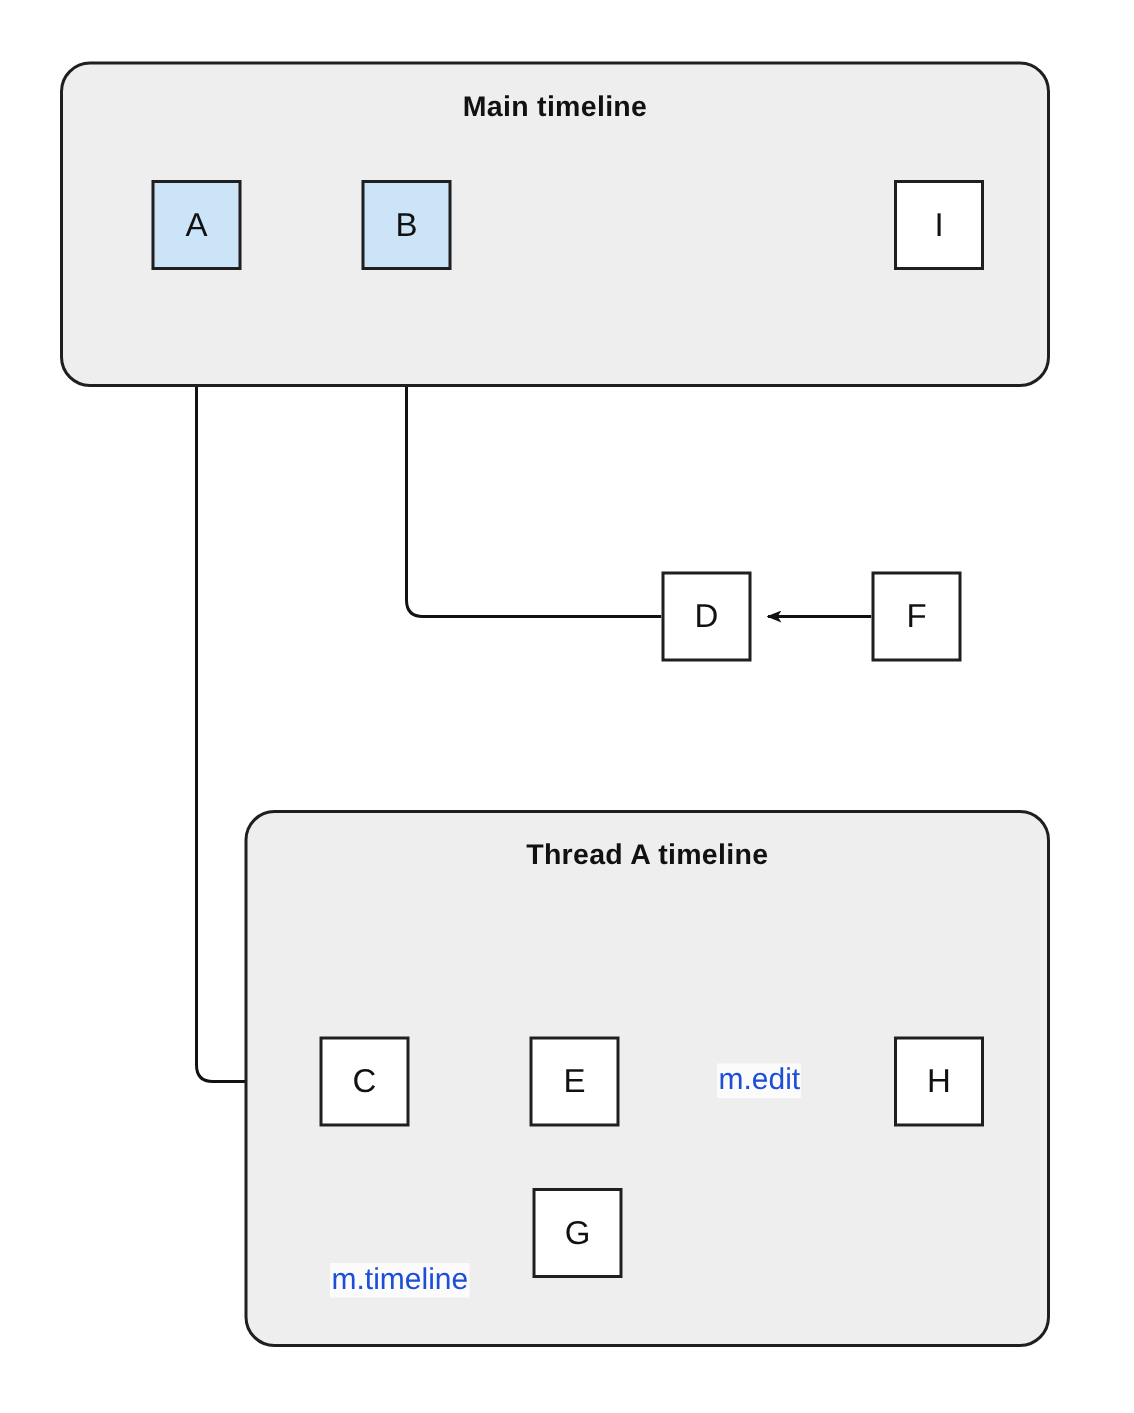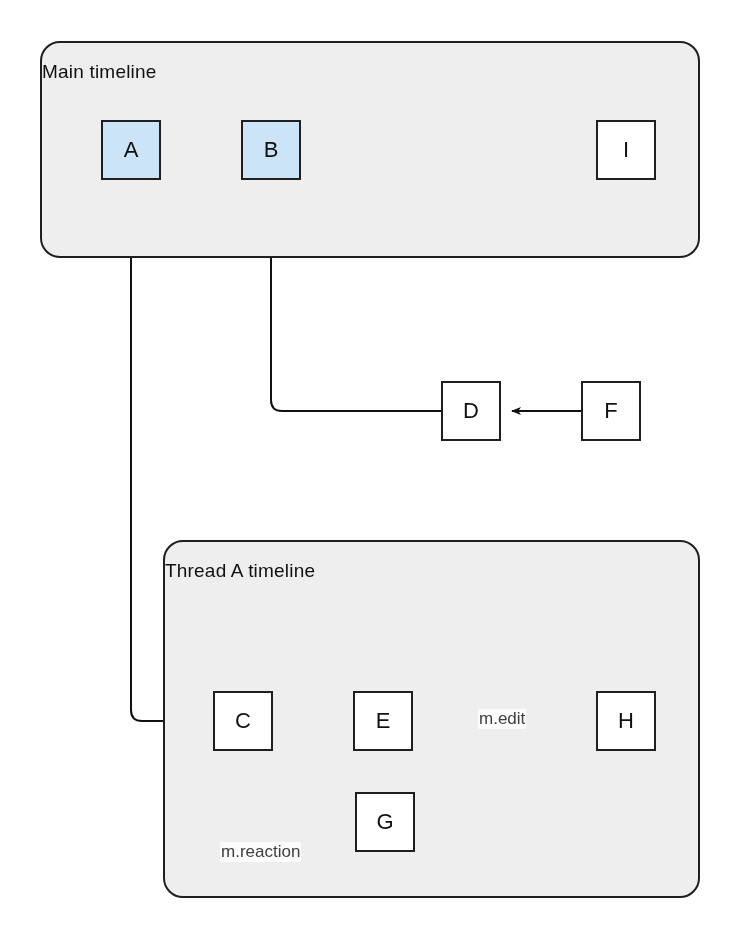--- a/index.html
+++ b/index.html
@@ -29,23 +29,23 @@
     position: absolute;
     background: #eeeeee;
     border: 2px solid #1f1f1f;
     border-radius: 20px;
     box-sizing: border-box;
   }
   .group-title {
     position: absolute;
     left: 0;
     right: 0;
-    text-align: left;
+    text-align: center;
     font-size: 19px;
-    font-weight: normal;
+    font-weight: bold;
     color: #111111;
     font-family: "Liberation Sans", sans-serif;
     letter-spacing: 0.2px;
   }
   .event-node {
     position: absolute;
     width: 60px;
     height: 60px;
     box-sizing: border-box;
     border: 2px solid #1f1f1f;
@@ -55,22 +55,22 @@
     justify-content: center;
     font-size: 22px;
     color: #111111;
     font-family: "Liberation Sans", sans-serif;
   }
   .event-node.highlight {
     background: #cce4f7;
   }
   .edge-label {
     position: absolute;
-    font-size: 17px;
-    color: #404040;
+    font-size: 20px;
+    color: #1d4ed8;
     background: #fbfbfb;
     padding: 0 1px;
     white-space: nowrap;
     font-family: "Liberation Sans", sans-serif;
   }
 </style>
 </head>
 <body>
 
 <div id="diagram-root">
@@ -139,15 +139,15 @@
   <div class="event-node" style="left:596px; top:691px;">
     <span>H</span>
   </div>
 
   <div class="event-node" style="left:355px; top:792px;">
     <span>G</span>
   </div>
 
   <div class="edge-label" style="left:478px; top:709px;">m.edit</div>
 
-  <div class="edge-label" style="left:220px; top:842px;">m.reaction</div>
+  <div class="edge-label" style="left:220px; top:842px;">m.timeline</div>
 
 </div>
 
 </body></html>

